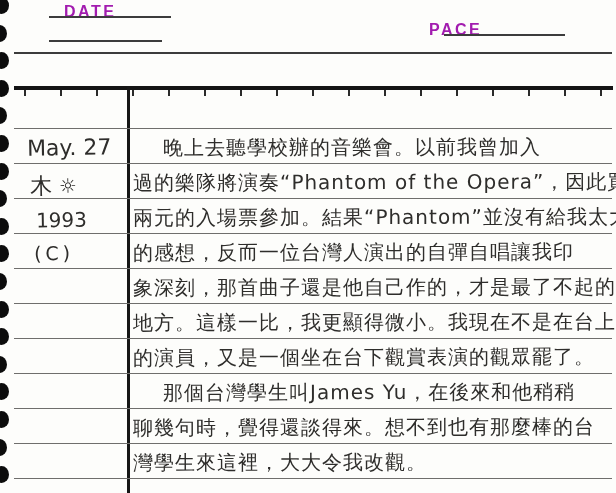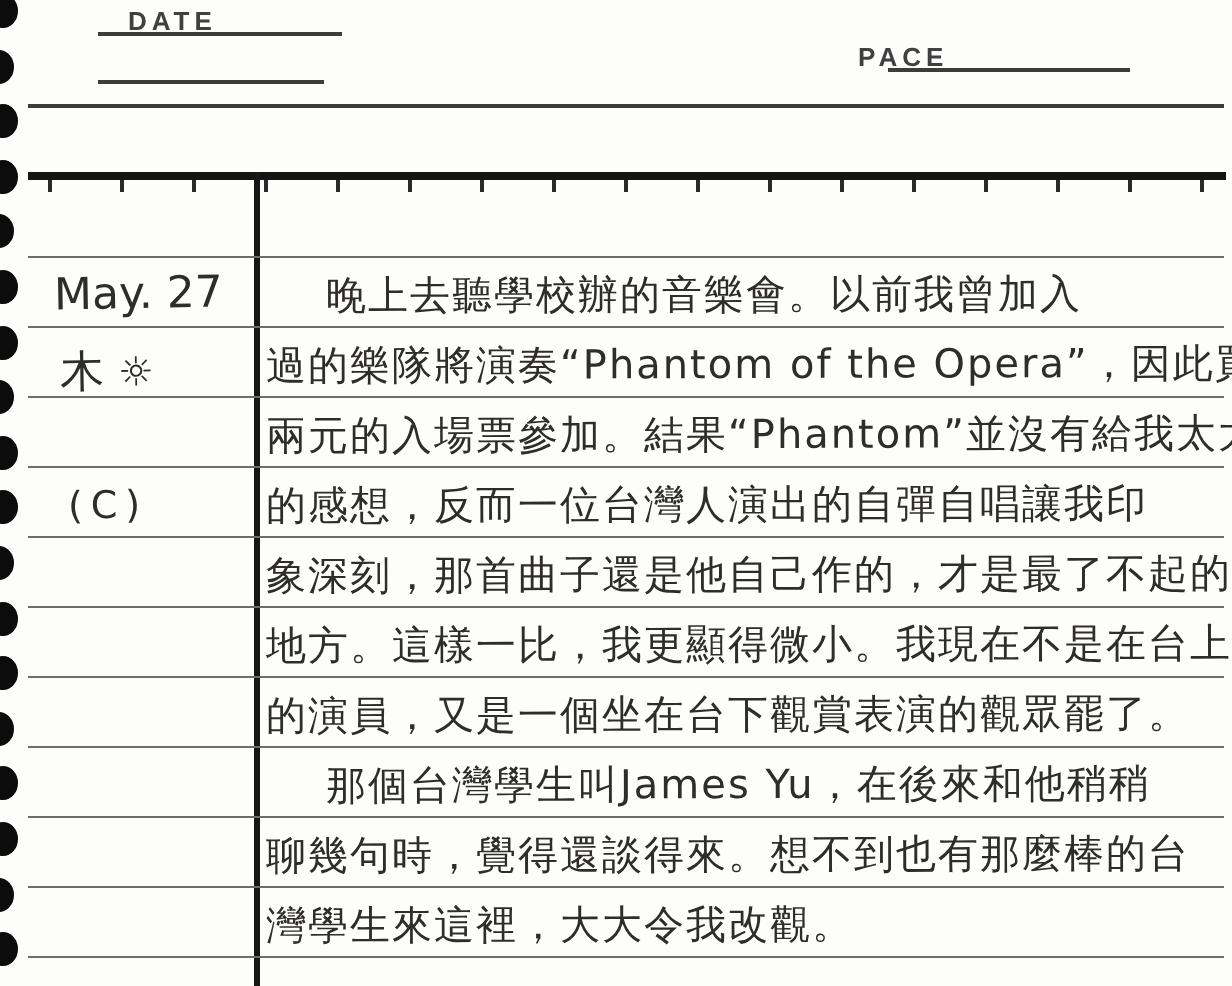--- a/index.html
+++ b/index.html
@@ -15,21 +15,21 @@
   }
   
   .hole{
     position:absolute;left:-6px;width:15px;height:17px;
     background:#0c0c0c;border-radius:50%;
   }
   
   .print-label{
     position:absolute;
     font-family:"Liberation Sans", sans-serif;
-    font-size:13px;letter-spacing:2.5px;color:#404040;font-weight:bold;
+    font-size:16px;letter-spacing:2.5px;color:#a21caf;font-weight:bold;
   }
   .hline{position:absolute;background:#3c3c3c;height:2px;}
   .thinline{position:absolute;background:#6f6e6c;height:1px;}
   
   .thick-rule{position:absolute;left:14px;top:86px;width:599px;height:4px;background:#141414;}
   .tick{position:absolute;top:90px;width:2px;height:6px;background:#2a2a2a;}
   
   .vdivider{position:absolute;left:127px;top:86px;width:2.5px;height:407px;background:#161616;}
   
   .hand{
@@ -61,20 +61,21 @@
 
   <div class="thick-rule"></div>
 
   <div class="vdivider"></div>
 
   <div class="hand margin-entry" style="left:27px;top:135px;">May. 27</div>
   <div class="hand margin-entry" style="left:30px;top:171px;">
     <span>木</span>
     <span style="font-size:20px;">☼</span>
   </div>
+  <div class="hand margin-entry" style="left:36px;top:208px;font-size:20px;">1993</div>
   <div class="hand margin-entry" style="left:34px;top:242px;font-size:19px;letter-spacing:4px;">(C)</div>
 
   <div class="hand entry-line indent" style="top:131px;">晚上去聽學校辦的音樂會。以前我曾加入</div>
   <div class="hand entry-line" style="top:166px;">過的樂隊將演奏“Phantom of the Opera”，因此買了</div>
   <div class="hand entry-line" style="top:201px;">兩元的入場票參加。結果“Phantom”並沒有給我太大</div>
   <div class="hand entry-line" style="top:236px;">的感想，反而一位台灣人演出的自彈自唱讓我印</div>
   <div class="hand entry-line" style="top:271px;">象深刻，那首曲子還是他自己作的，才是最了不起的</div>
   <div class="hand entry-line" style="top:306px;">地方。這樣一比，我更顯得微小。我現在不是在台上</div>
   <div class="hand entry-line" style="top:341px;">的演員，又是一個坐在台下觀賞表演的觀眾罷了。</div>
   <div class="hand entry-line indent" style="top:376px;">那個台灣學生叫James Yu，在後來和他稍稍</div>

